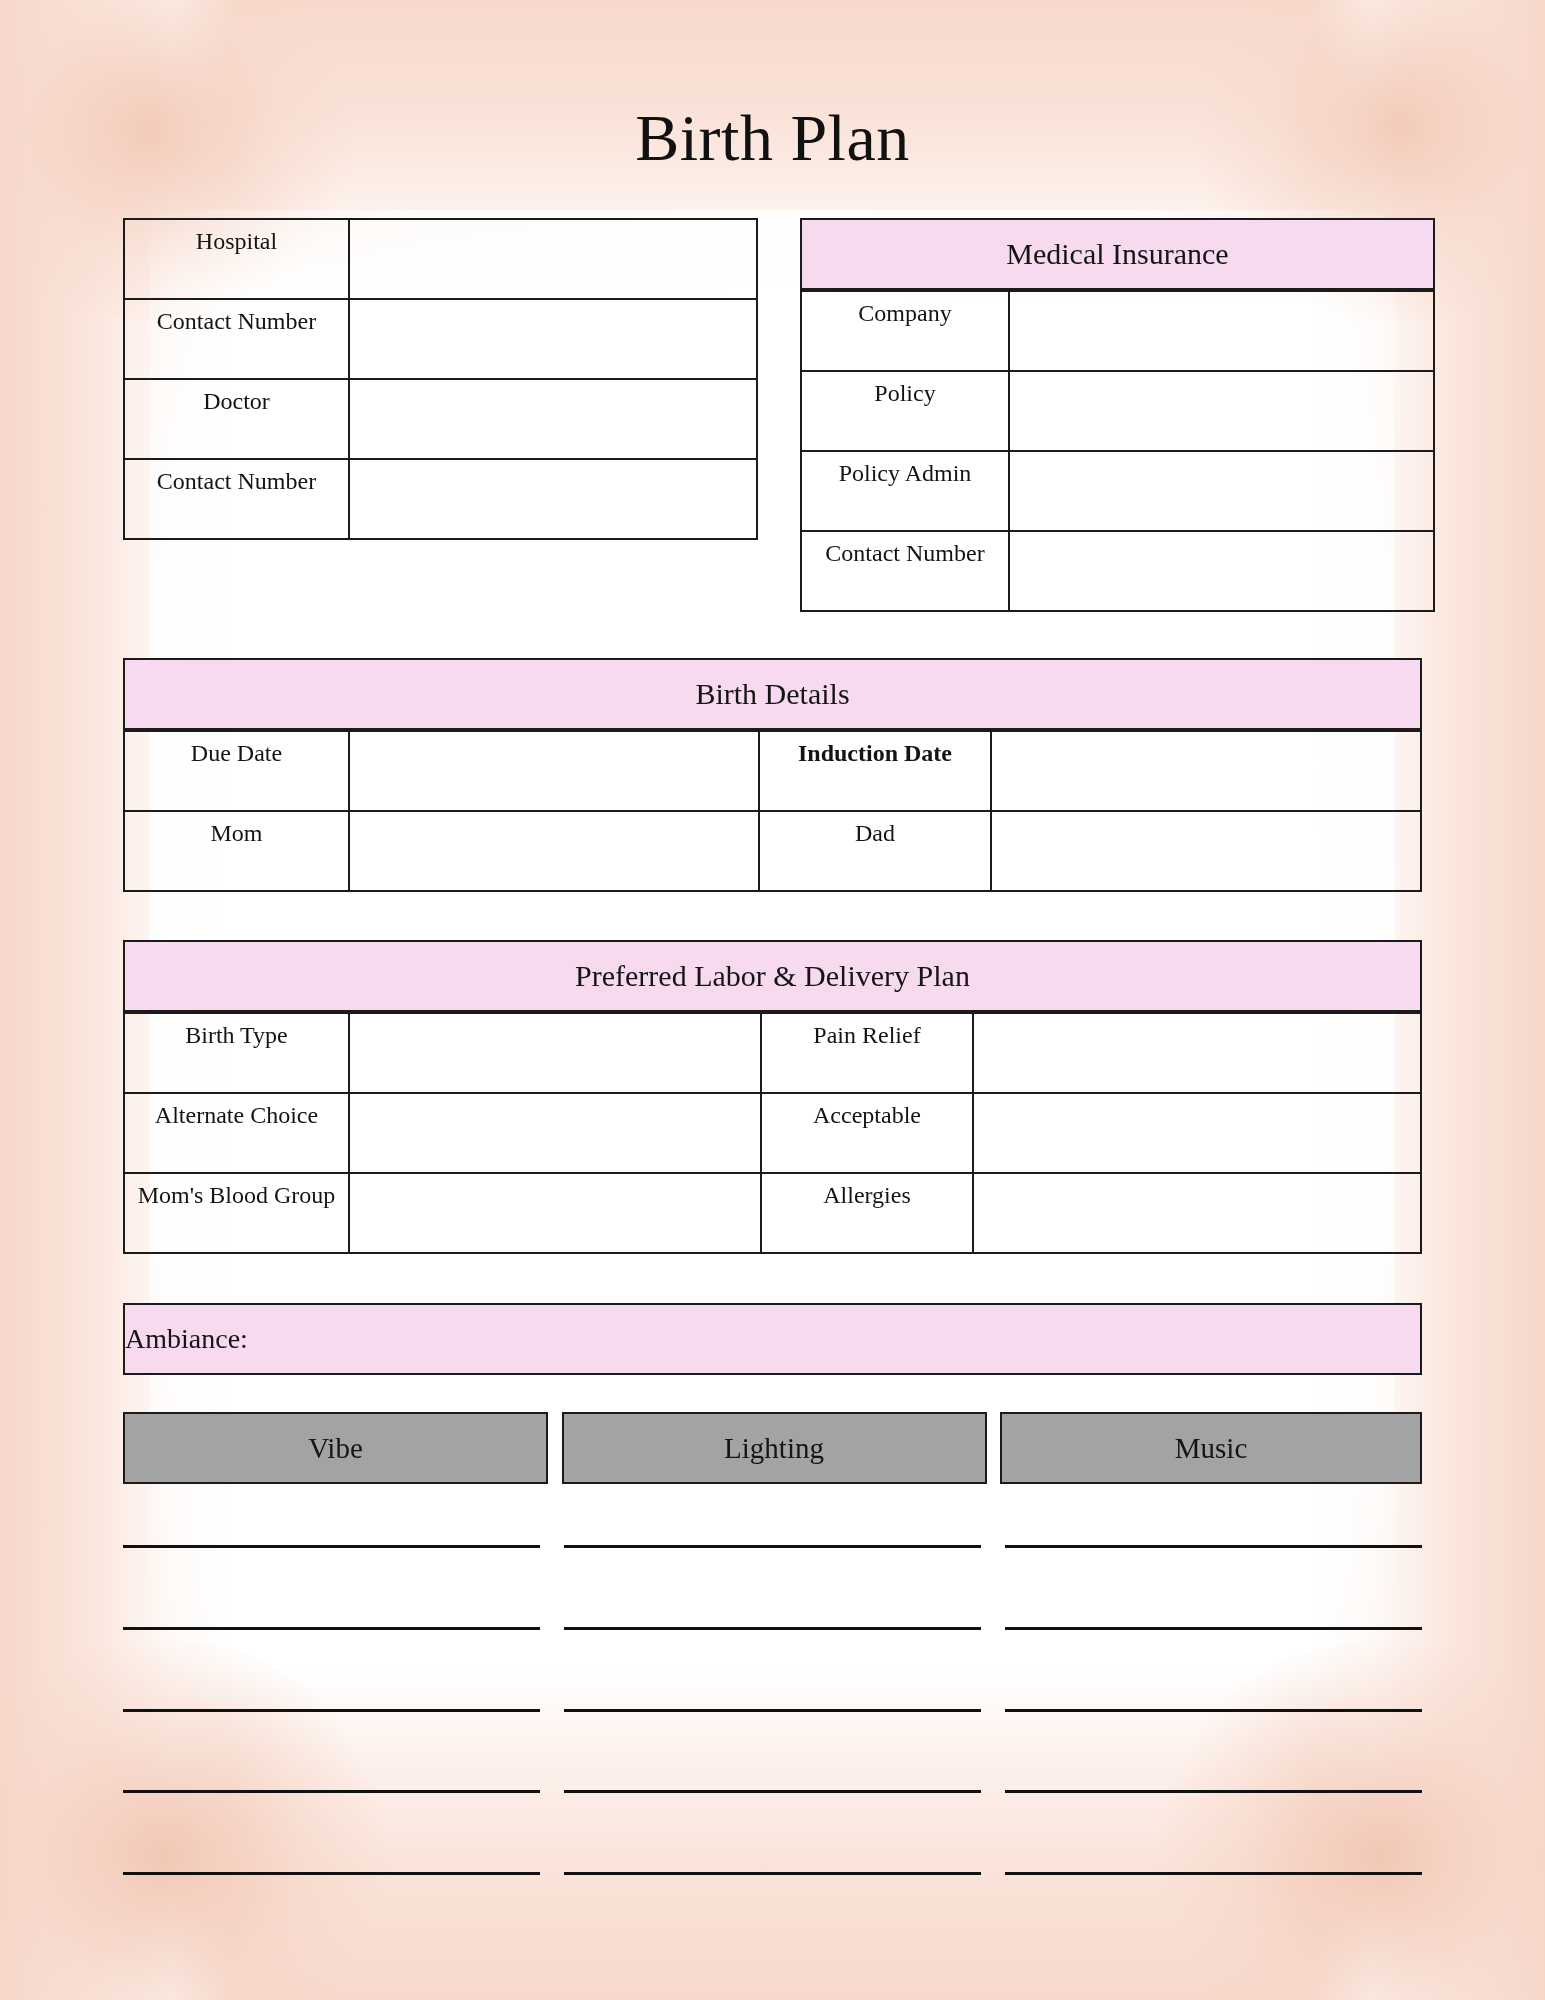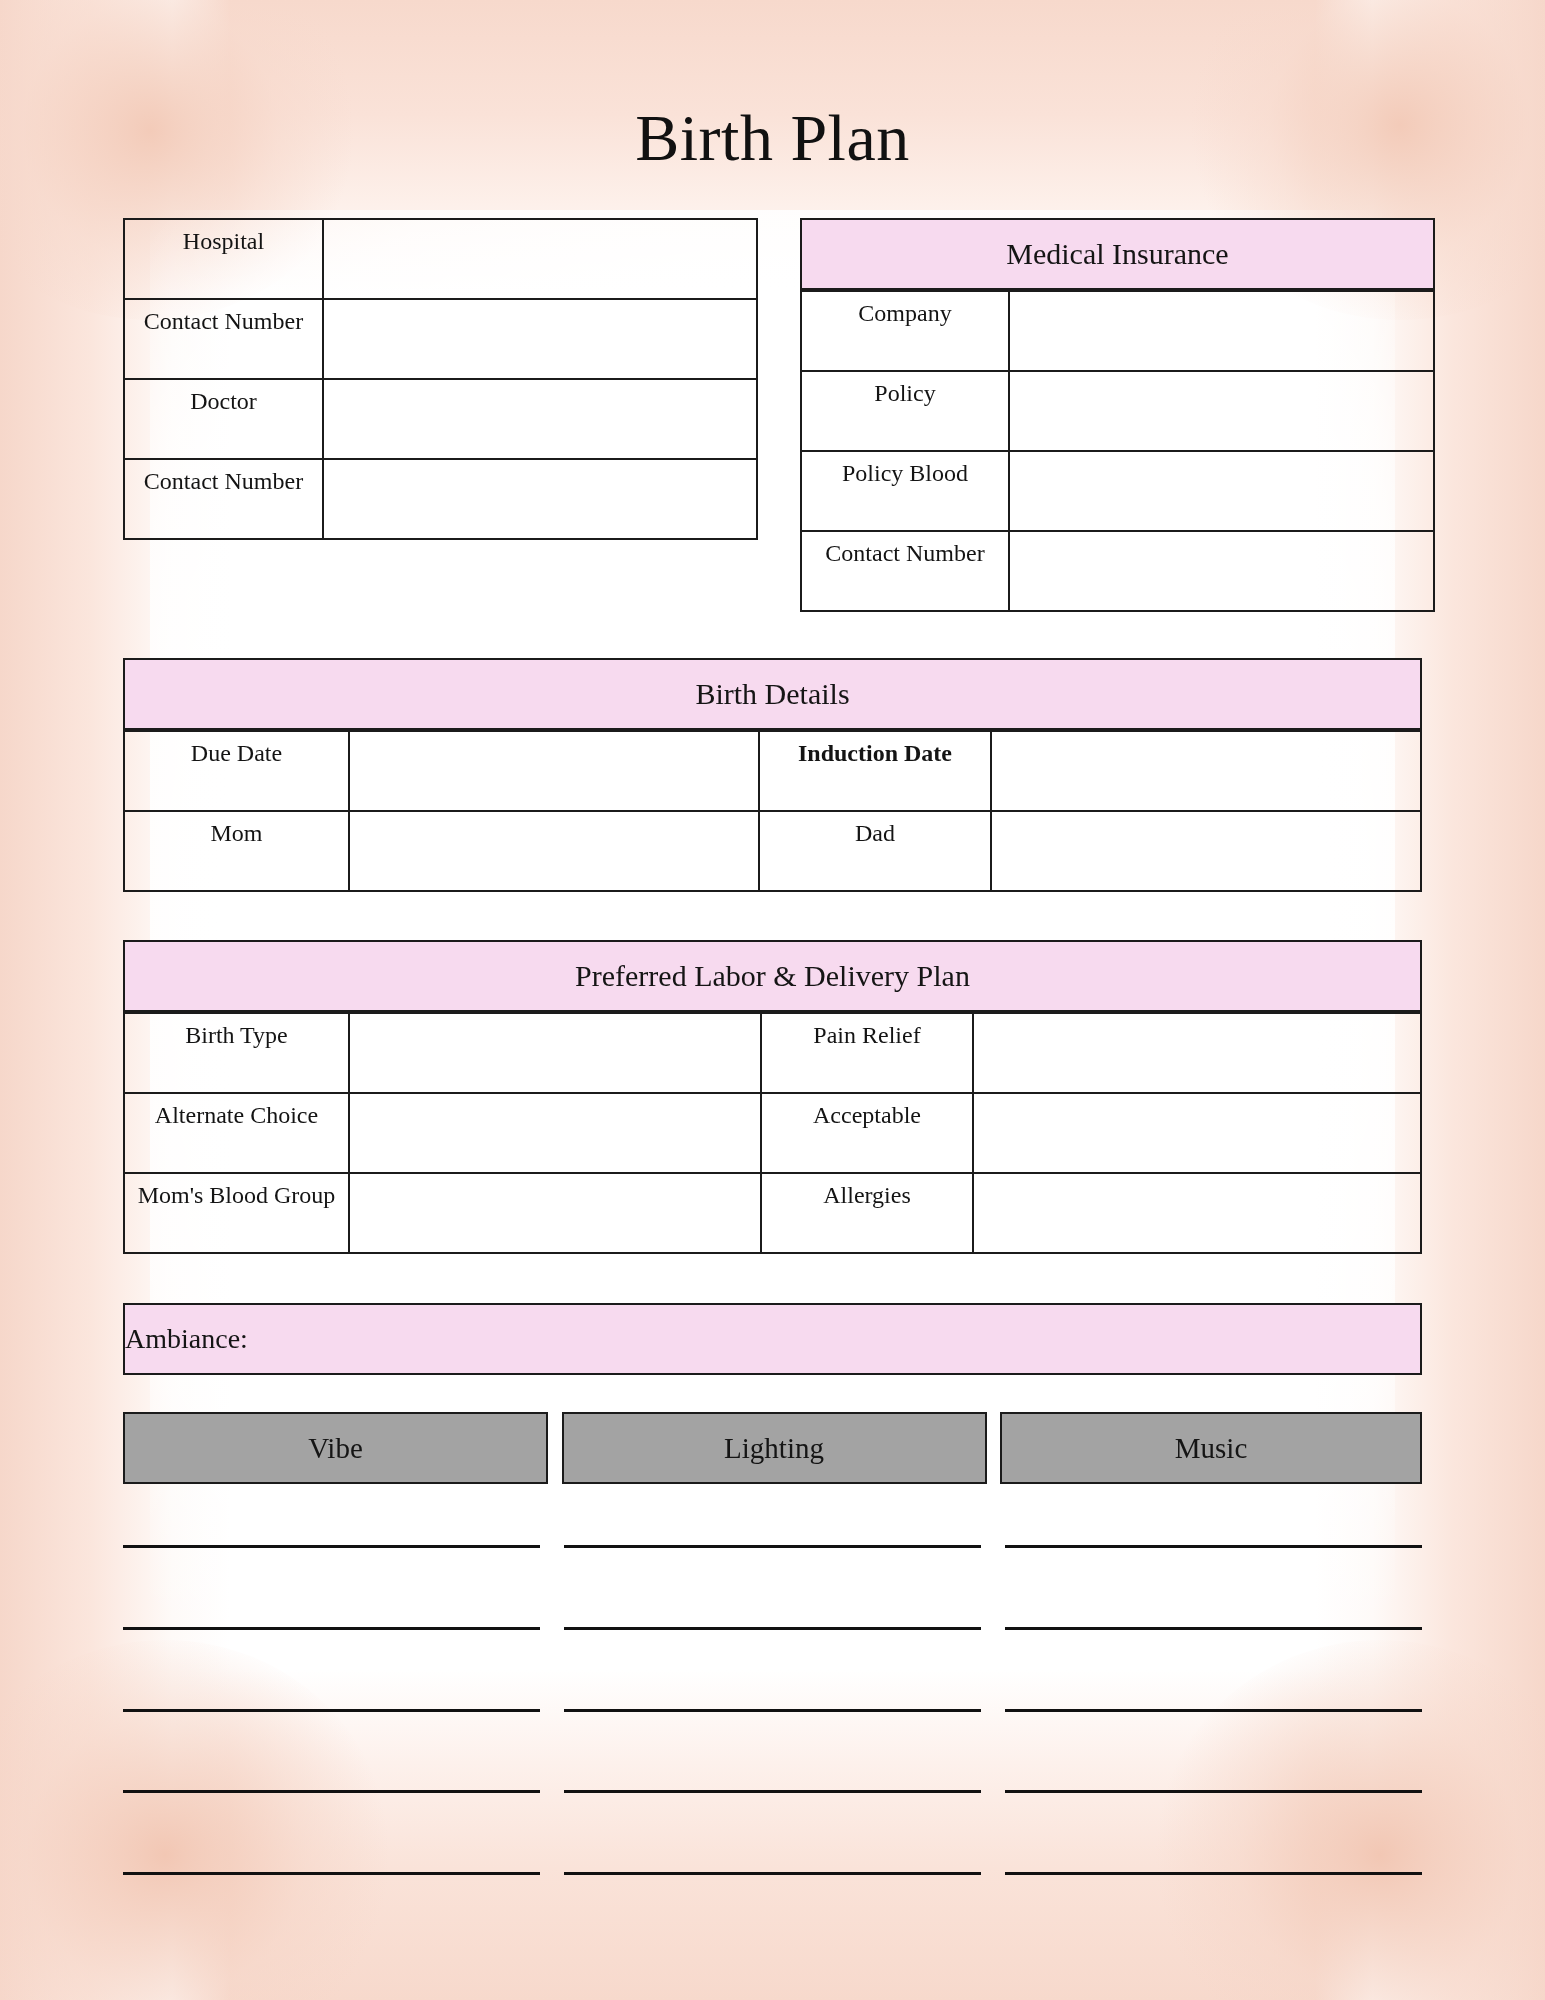--- a/index.html
+++ b/index.html
@@ -86,21 +86,21 @@
 </div>
 
 <div class="page">
 
   <div class="title">Birth Plan</div>
 
   <div class="blk" style="left:123px;top:218px;width:635px;">
     <table class="grid">
       <tbody>
           <tr>
-        <td class="lbl-lg" style="width:199px;margin-left:16px;">Hospital</td>
+        <td class="lbl-lg" style="width:225px;margin-left:16px;">Hospital</td>
         <td class="blank"></td>
       </tr>
       <tr>
         <td class="lbl-md">Contact Number</td>
         <td class="blank"></td>
       </tr>
       <tr>
         <td class="lbl-lg">Doctor</td>
         <td class="blank"></td>
       </tr>
@@ -118,21 +118,21 @@
       <tbody>
           <tr>
         <td class="lbl-lg" style="width:208px;">Company</td>
         <td class="blank"></td>
       </tr>
       <tr>
         <td class="lbl-lg">Policy</td>
         <td class="blank"></td>
       </tr>
       <tr>
-        <td class="lbl-md">Policy Blood</td>
+        <td class="lbl-md">Policy Admin</td>
         <td class="blank"></td>
       </tr>
       <tr>
         <td class="lbl-md">Contact Number</td>
         <td class="blank"></td>
       </tr>
     </tbody>
       </table>
   </div>
 

